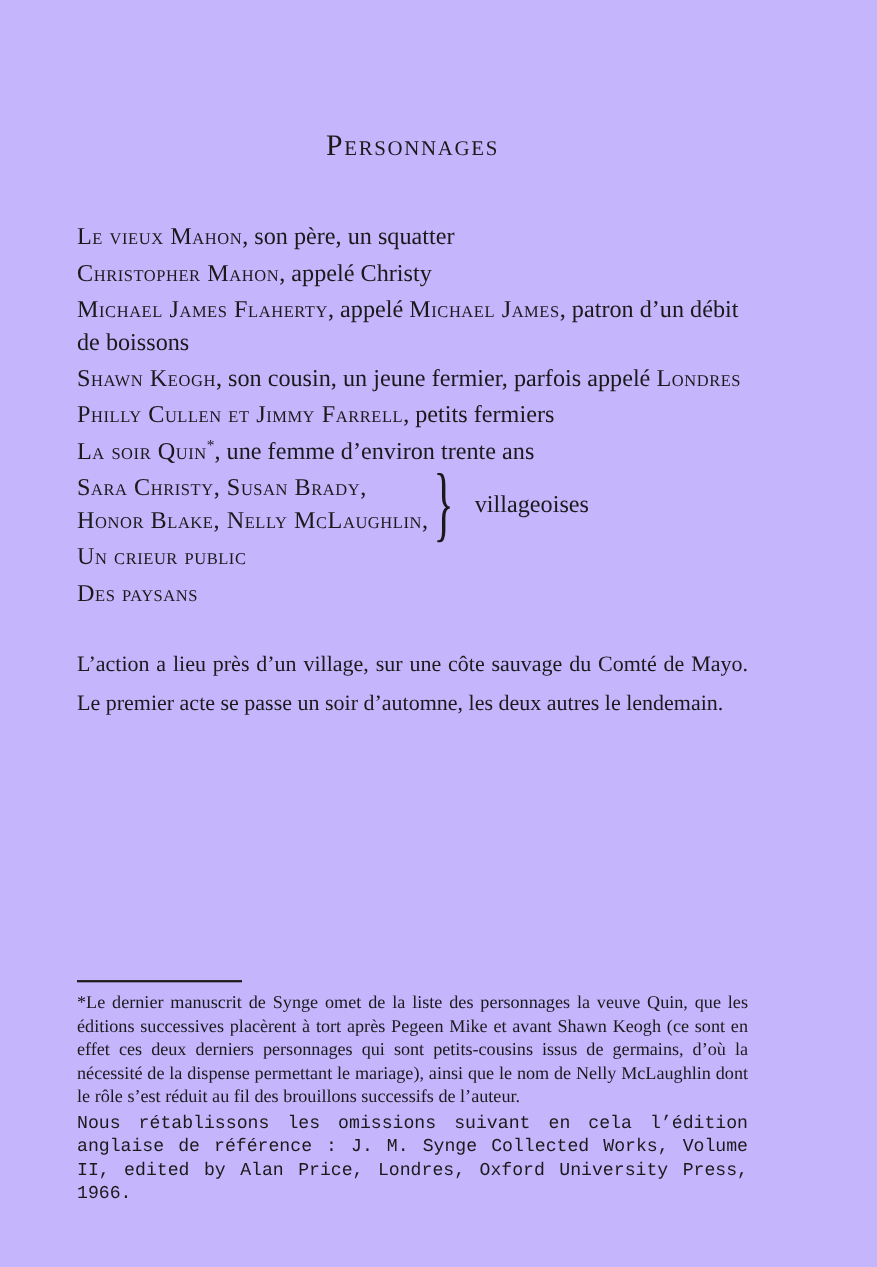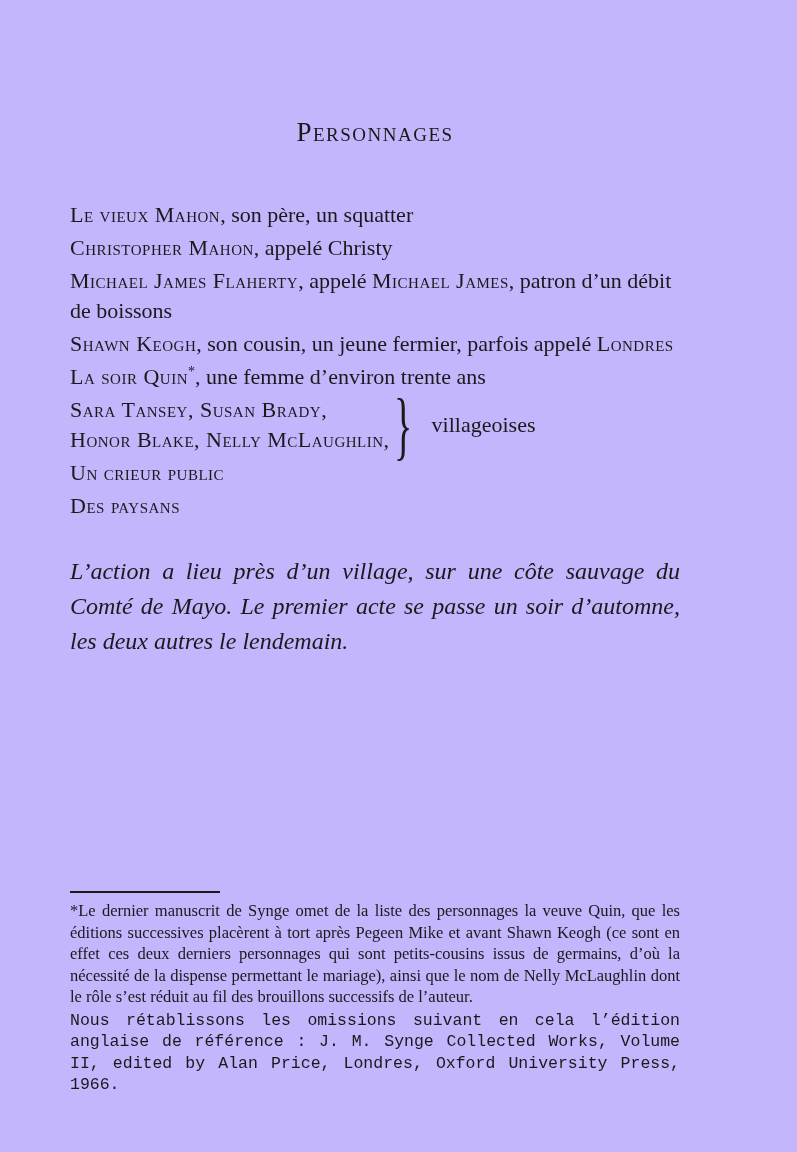--- a/index.html
+++ b/index.html
@@ -59,22 +59,21 @@
     margin-left: 4px;
     width: 22px;
   }
   .group-label {
     flex: 0 0 auto;
     font-size: 22px;
     margin-left: 16px;
   }
   .setting {
     margin: 33px 0 0 0;
-    font-style: italic;
-    font-size: 24px;
+    font-size: 20px;
     line-height: 35px;
     text-align: justify;
   }
   .footnotes {
     position: absolute;
     left: 70px;
     top: 891px;
     width: 610px;
   }
   .fn-rule {
@@ -102,26 +101,27 @@
 
       <p class="entry"><span class="sc">Le vieux Mahon</span><span>, son père, un squatter</span></p>
 
       <p class="entry"><span class="sc">Christopher Mahon</span><span>, appelé Christy</span></p>
 
       <p class="entry"><span class="sc">Michael James Flaherty</span><span>, appelé </span><span class="sc">Michael James</span><span>, patron d’un débit de boissons</span></p>
 
 
       <p class="entry"><span class="sc">Shawn Keogh</span><span>, son cousin, un jeune fermier, parfois appelé </span><span class="sc">Londres</span></p>
 
+      <p class="entry"><span class="sc">Philly Cullen et Jimmy Farrell</span><span>, petits fermiers</span></p>
 
       <p class="entry"><span class="sc">La soir Quin</span><sup class="fn-sup">*</sup><span>, une femme d’environ trente ans</span></p>
 
       <div class="entry group">
         <div class="group-names">
-          <div class="group-line"><span class="sc">Sara Tansey, Susan Brady,</span></div>
+          <div class="group-line"><span class="sc">Sara Christy, Susan Brady,</span></div>
           <div class="group-line"><span class="sc">Honor Blake, Nelly McLaughlin,</span></div>
         </div>
         <div class="brace">}</div>
         <div class="group-label">villageoises</div>
       </div>
 
       <p class="entry"><span class="sc">Un crieur public</span></p>
 
       <p class="entry"><span class="sc">Des paysans</span></p>
 

